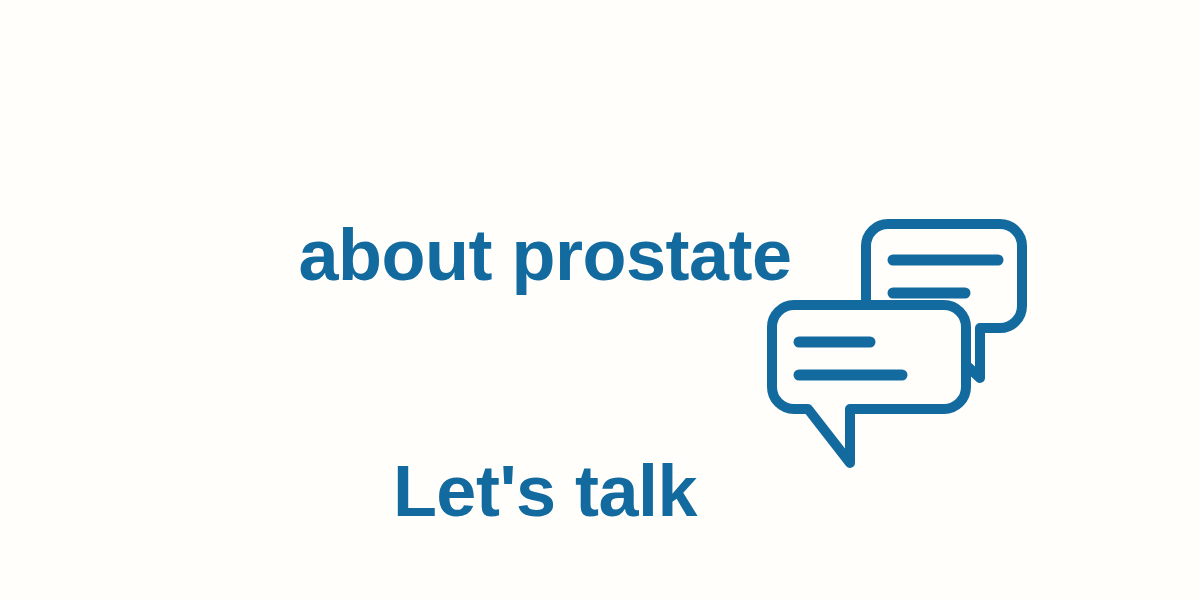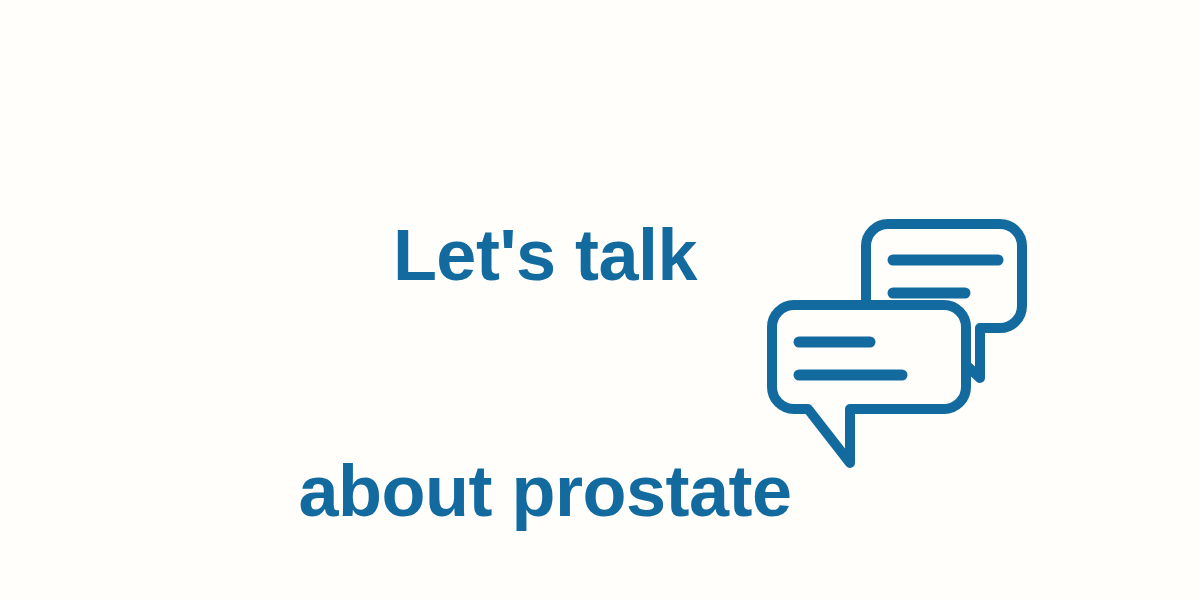--- a/index.html
+++ b/index.html
@@ -48,22 +48,22 @@
     width: 268px;
     height: 262px;
   }
 </style>
 </head>
 <body>
 
 <div id="banner" style="background: rgb(255, 254, 251);">
 
   <div id="headline" style="color: rgb(18, 106, 159);">
+    <span class="hl-line">about prostate</span>
     <span class="hl-line">Let's talk</span>
-    <span class="hl-line">about prostate</span>
     
   </div>
 
   <div id="chat-icon">
     <svg viewBox="0 0 268 262" width="268" height="262" xmlns="http://www.w3.org/2000/svg" aria-hidden="true">
 
       <g>
 
         <path d="
             M 128 12

